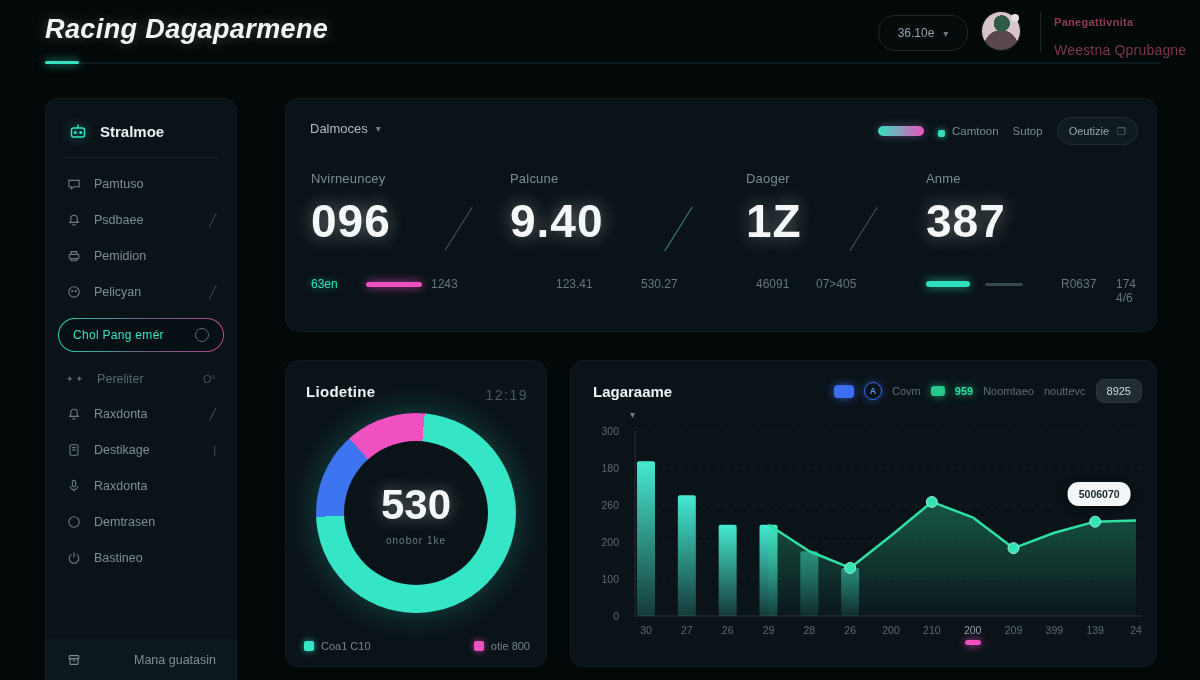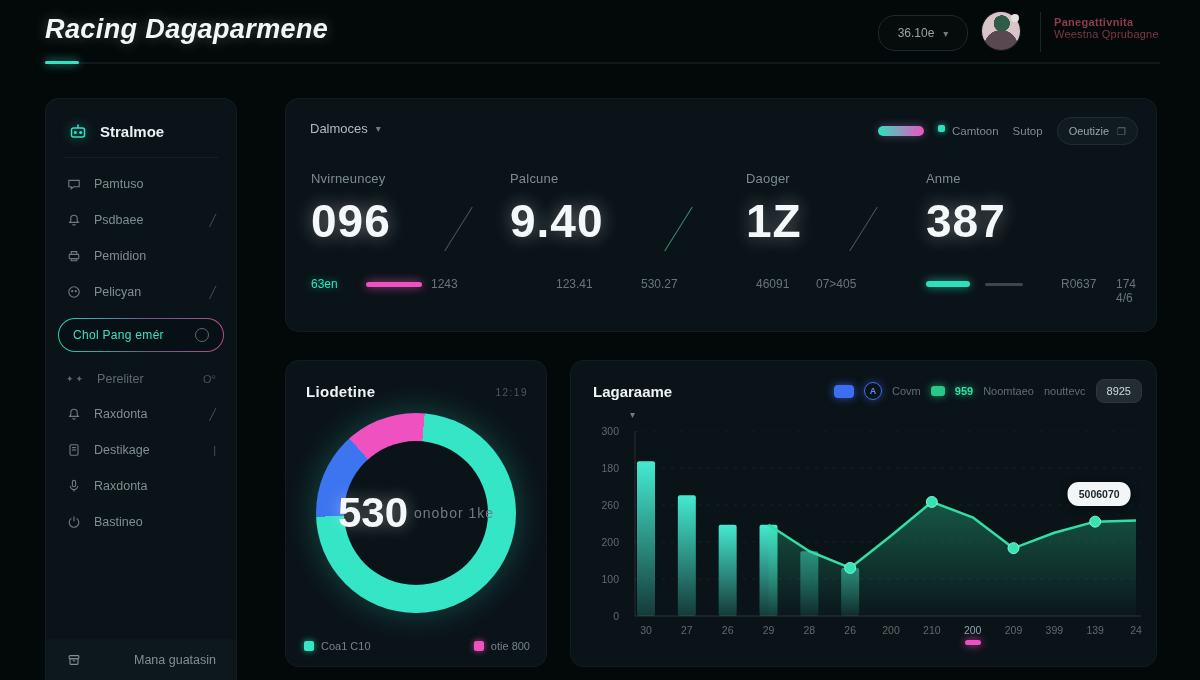--- a/index.html
+++ b/index.html
@@ -23,21 +23,21 @@
   .avatar{position:absolute;left:982px;top:12px;width:38px;height:38px;border-radius:50%;
     background:
       radial-gradient(circle at 52% 30%, #2e5c48 0 24%, rgba(0,0,0,0) 25%),
       radial-gradient(circle at 50% 92%, #59484f 0 42%, rgba(0,0,0,0) 43%),
       #d9c4ca;
     box-shadow:0 0 0 1px rgba(255,255,255,.08);}
   .avatar .dot{position:absolute;right:1px;top:2px;width:8px;height:8px;border-radius:50%;background:#e8e2dd;}
   .hdr-divider{position:absolute;left:1040px;top:12px;width:1px;height:40px;background:#1a2429;}
   .user-block{position:absolute;left:1054px;top:17px;line-height:1;}
   .user-name{font-size:11px;font-weight:bold;color:#8d3c4e;letter-spacing:.3px;}
-  .user-role{font-size:11px;color:#7e3748;margin-top:1px;letter-spacing:.2px;}
+  .user-role{font-size:14px;color:#7e3748;margin-top:15px;letter-spacing:.2px;}
 
   
   .sidebar{left:45px;top:98px;width:190px;height:582px;border-radius:14px 14px 0 0;border-bottom:none;}
   .brand{display:flex;align-items:center;gap:12px;padding:22px 20px 16px 22px;}
   .brand-icon{color:#2ee3c4;filter:drop-shadow(0 0 6px rgba(46,227,196,.6));display:flex;}
   .brand-label{font-size:15px;font-weight:bold;color:#e9f1f2;}
   .side-divider{height:1px;background:#142025;margin:0 18px 8px 18px;}
   .nav-item{display:flex;align-items:center;gap:12px;padding:10px 20px;color:#7e8e95;font-size:12.5px;cursor:pointer;}
   .nav-item svg{flex:0 0 auto;opacity:.85;}
   .nav-suffix{margin-left:auto;color:#44535a;font-size:11px;}
@@ -52,21 +52,21 @@
     display:flex;align-items:center;gap:12px;color:#7e8e95;font-size:12.5px;cursor:pointer;justify-content:space-between;}
 
   
   .stats-card{left:285px;top:98px;width:870px;height:232px;}
   .stats-title{position:absolute;left:24px;top:22px;font-size:13px;color:#aebbc0;display:flex;gap:8px;
     align-items:center;cursor:pointer;}
   .stats-right{position:absolute;right:18px;top:18px;display:flex;align-items:center;gap:14px;}
   .grad-pill{width:46px;height:10px;border-radius:5px;background:linear-gradient(90deg,#2fe0bd,#ef52c0);
     box-shadow:0 0 10px rgba(150,120,200,.45);}
   .leg-dot{width:7px;height:7px;border-radius:2px;background:#2fe0bd;box-shadow:0 0 6px rgba(47,224,189,.8);}
-  .leg-item{display:flex;align-items:flex-start;gap:7px;font-size:11.5px;color:#7b8a91;}
+  .leg-item{display:flex;align-items:flex-end;gap:7px;font-size:11.5px;color:#7b8a91;}
   .leg-plain{font-size:11.5px;color:#7b8a91;}
   .stats-btn{display:flex;align-items:center;gap:8px;border:1px solid #212c31;background:#101b20;
     border-radius:14px;padding:7px 11px;font-size:11px;color:#97a5ab;cursor:pointer;}
   .stats-btn .mini{color:#5c6b71;font-size:10px;}
   .stat{position:absolute;top:72px;}
   .stat-lbl{font-size:13px;color:#7c8b93;letter-spacing:.2px;}
   .stat-val{font-size:46px;font-weight:bold;color:#f4f8f9;margin-top:8px;letter-spacing:1px;
     text-shadow:0 0 18px rgba(255,255,255,.4);}
   .slash{position:absolute;top:104px;width:1px;height:52px;background:#45565e;transform:rotate(32deg);}
   .slash.teal{background:#3b8a84;}
@@ -74,28 +74,28 @@
   .subrow span{position:absolute;top:0;}
   .sub-accent{color:#2fe0bd;text-shadow:0 0 8px rgba(47,224,189,.6);}
   .bar-chip{position:absolute;border-radius:3px;}
   .bar-pink{left:80px;top:5px;width:56px;height:5px;background:#ef52c0;box-shadow:0 0 10px rgba(239,82,192,.75);}
   .bar-teal2{left:640px;top:4px;width:44px;height:6px;background:#2fe0bd;box-shadow:0 0 10px rgba(47,224,189,.7);}
   .bar-gray{left:699px;top:6px;width:38px;height:3px;background:#39464c;}
 
   
   .donut-card{left:285px;top:360px;width:260px;height:305px;}
   .panel-title{position:absolute;left:20px;top:22px;font-size:15px;font-weight:bold;color:#eef4f5;letter-spacing:.3px;}
-  .donut-badge{position:absolute;right:18px;top:26px;font-size:10px;color:#4b5a61;letter-spacing:1.5px;}
+  .donut-badge{position:absolute;right:18px;top:26px;font-size:14px;color:#4b5a61;letter-spacing:1.5px;}
   .donut{position:absolute;left:30px;top:52px;width:200px;height:200px;border-radius:50%;
     filter:drop-shadow(0 0 16px rgba(47,224,189,.28));}
   .donut::after{content:"";position:absolute;inset:28px;border-radius:50%;background:#0a1318;}
-  .donut-center{position:absolute;left:30px;top:52px;width:200px;height:200px;display:flex;flex-direction:row;
+  .donut-center{position:absolute;left:30px;top:52px;width:200px;height:200px;display:flex;flex-direction:column;
     align-items:center;justify-content:center;gap:6px;}
   .donut-value{font-size:42px;font-weight:bold;color:#f4f8f9;text-shadow:0 0 16px rgba(255,255,255,.4);}
-  .donut-sub{font-size:14px;color:#6d7c83;letter-spacing:1px;}
+  .donut-sub{font-size:10px;color:#6d7c83;letter-spacing:1px;}
   .donut-legend{position:absolute;left:18px;right:16px;bottom:14px;display:flex;justify-content:space-between;}
   .dleg{display:flex;align-items:center;gap:7px;font-size:11px;color:#74838a;}
   .dleg .sq{width:10px;height:10px;border-radius:2px;}
 
   
   .chart-card{left:570px;top:360px;width:585px;height:305px;}
   .chart-head{position:absolute;left:22px;top:22px;display:flex;align-items:center;gap:9px;cursor:pointer;flex-direction:column;}
   .chart-head .panel-title-inline{font-size:15px;font-weight:bold;color:#eef4f5;}
   .chart-legend{position:absolute;right:14px;top:18px;display:flex;align-items:center;gap:10px;font-size:11px;color:#5f6e75;}
   .chip-blue{width:20px;height:13px;border-radius:4px;background:#3c6ef2;box-shadow:0 0 8px rgba(60,110,242,.7);}
@@ -214,20 +214,26 @@
     <span>Destikage</span>
     <span class="nav-suffix">|</span>
   </div>
   <div class="nav-item">
     <svg width="16" height="16" viewBox="0 0 20 20" fill="none" stroke="currentColor" stroke-width="1.4">
         <rect x="8" y="3" width="4" height="8" rx="2"></rect>
         <path d="M5.5 10a4.5 4.5 0 0 0 9 0"></path>
         <line x1="10" y1="14.5" x2="10" y2="17"></line>
       </svg>
     <span>Raxdonta</span>
+  </div>
+  <div class="nav-item">
+    <svg width="16" height="16" viewBox="0 0 20 20" fill="none" stroke="currentColor" stroke-width="1.4">
+        <circle cx="10" cy="10" r="6.5"></circle>
+      </svg>
+    <span>Demtrasen</span>
   </div>
   <div class="nav-item">
     <svg width="16" height="16" viewBox="0 0 20 20" fill="none" stroke="currentColor" stroke-width="1.4">
         <path d="M6.8 5.5a6 6 0 1 0 6.4 0"></path>
         <line x1="10" y1="3" x2="10" y2="9"></line>
       </svg>
     <span>Bastineo</span>
   </div>
 
   <div class="sidebar-footer">

